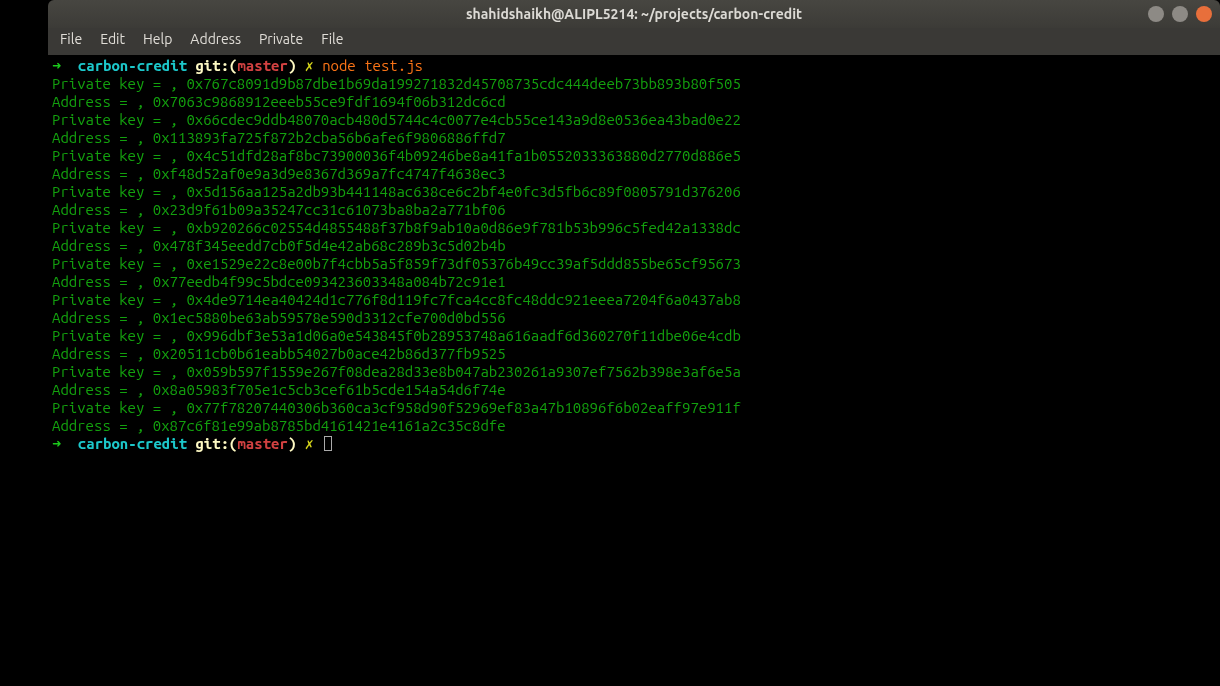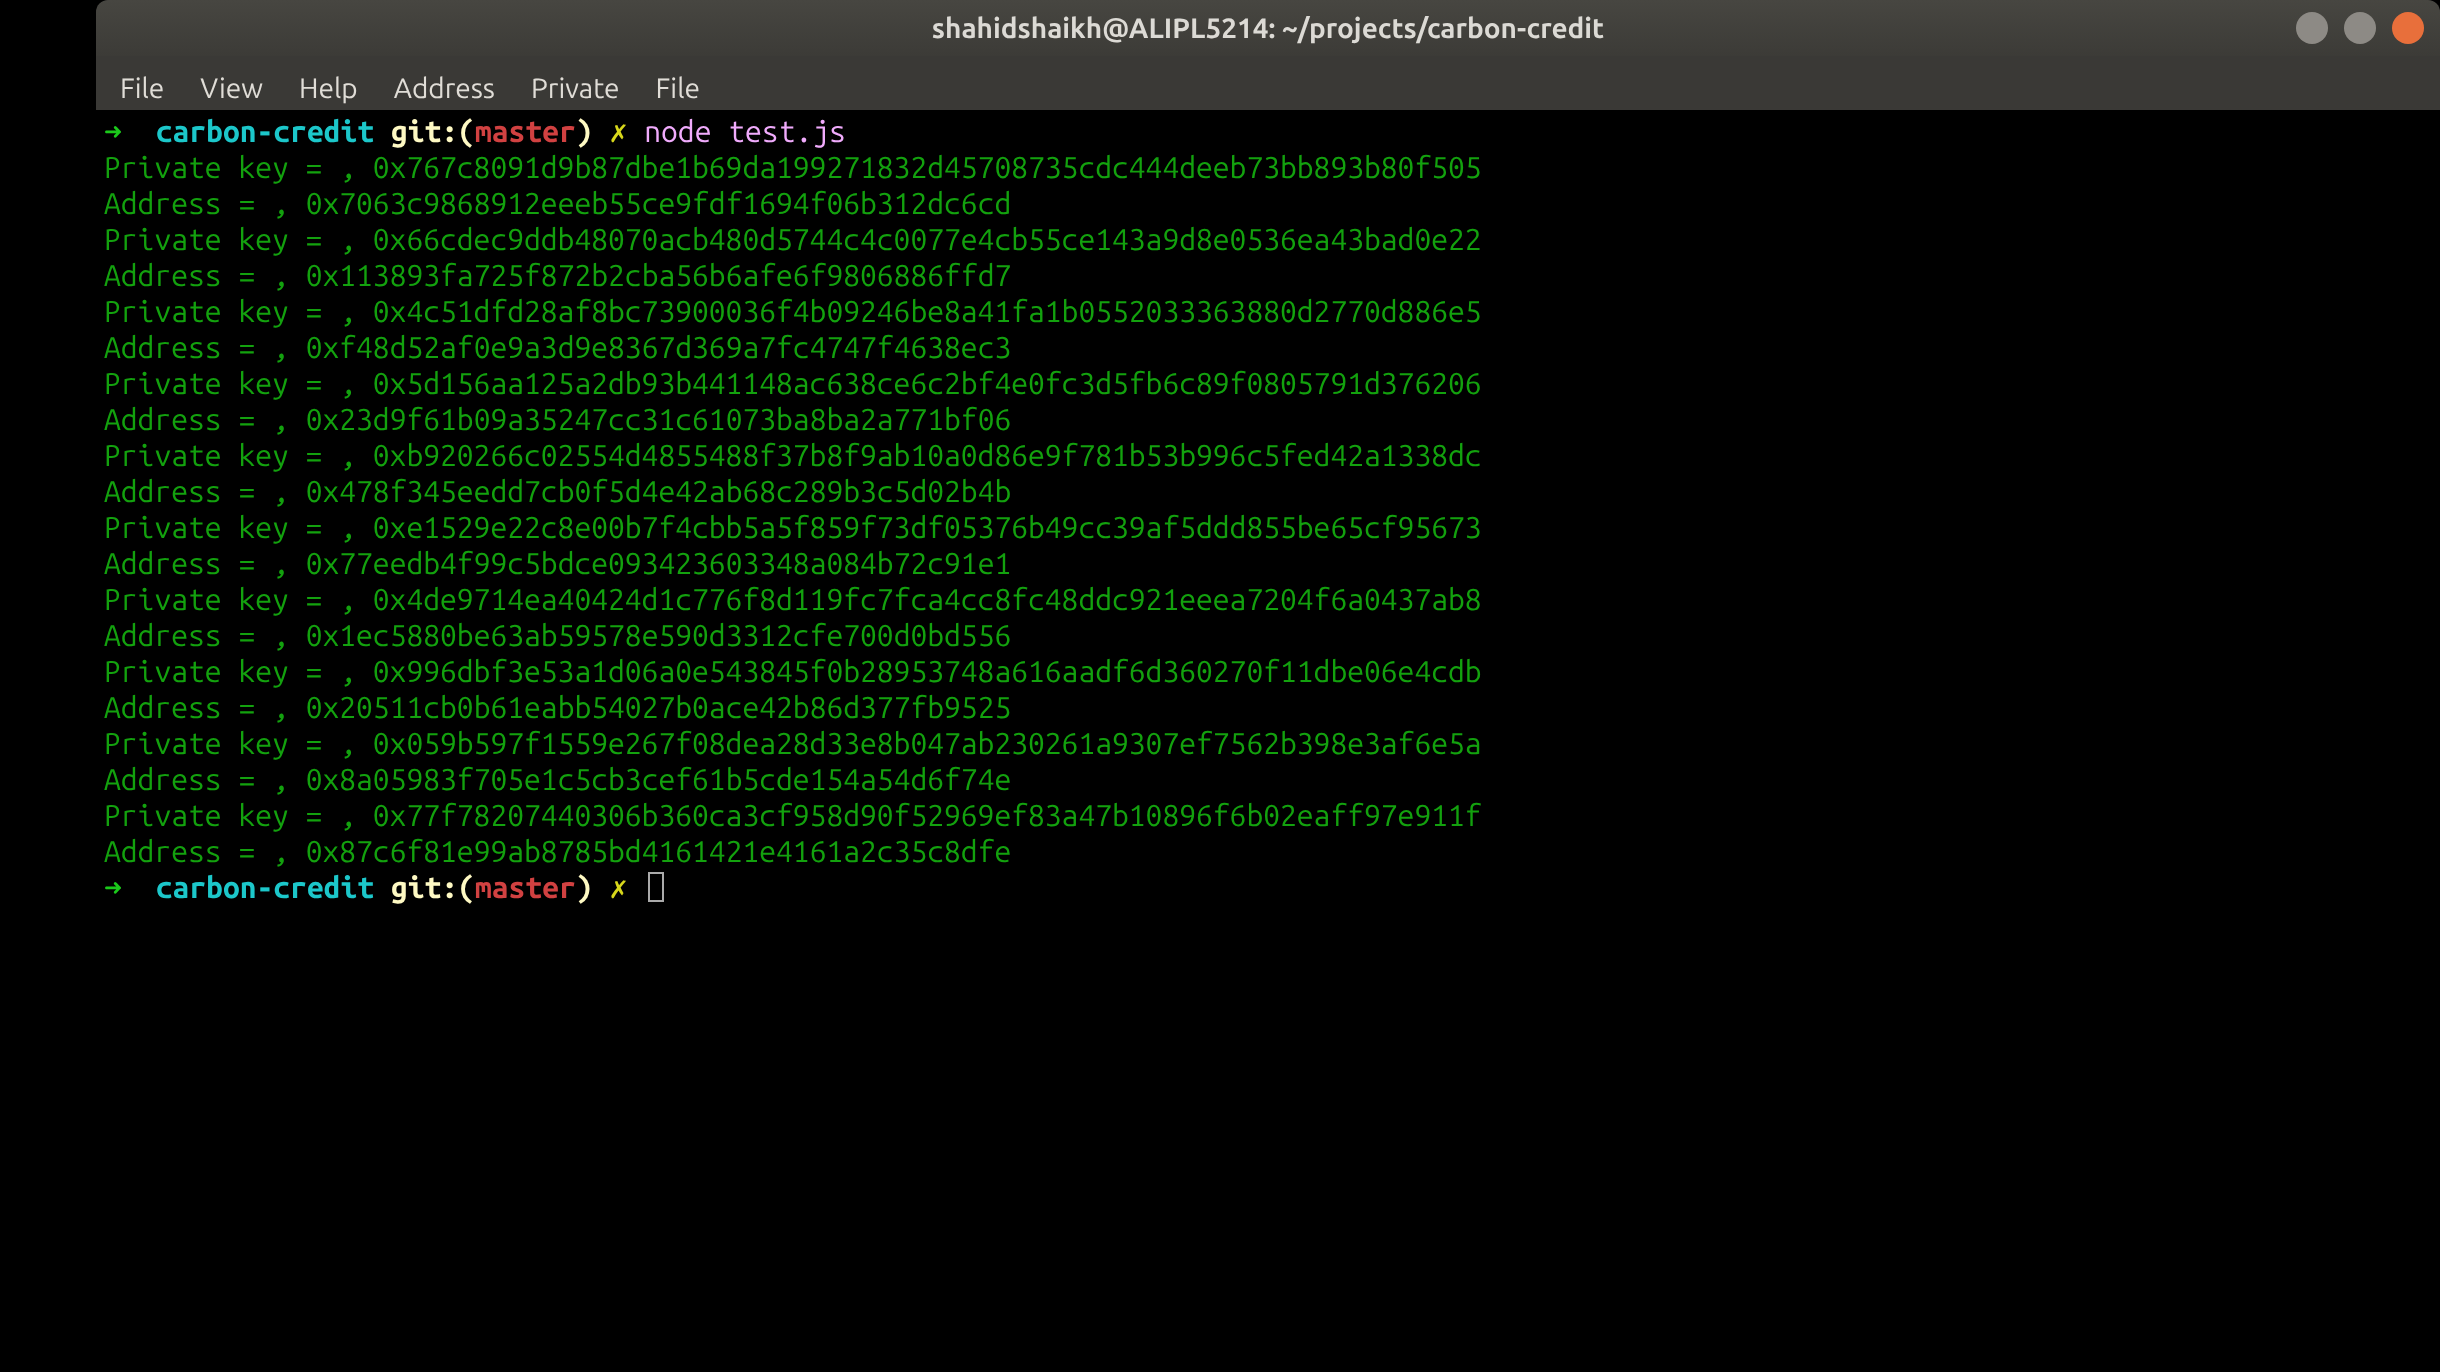--- a/index.html
+++ b/index.html
@@ -11,39 +11,39 @@
     border-top-left-radius: 6px; border-top-right-radius: 6px;
     color: #dcdad5; font-family: "Ubuntu", sans-serif; font-size: 14px;
   }
   .titlebar .title { position: absolute; left: 50%; transform: translateX(-50%); font-weight: bold; }
   .wmbuttons { position: absolute; right: 8px; display: flex; gap: 8px; align-items: center; }
   .wmbtn { width: 16px; height: 16px; border-radius: 50%; display: flex; align-items: center; justify-content: center; font-size: 10px; color: #3a2c00; cursor: pointer; }
   .wmbtn.min { background: #8d8a85; }
   .wmbtn.max { background: #8d8a85; }
   .wmbtn.close { background: #e86f3b; }
   .menubar {
-    height: 27px; background: #3a3936; display: flex; align-items: flex-end;
+    height: 27px; background: #3a3936; display: flex; align-items: flex-start;
     font-family: "Ubuntu", sans-serif; font-size: 14px; color: #e0ddd7;
     padding: 0 4px; gap: 2px;
   }
   .menubar .mitem { padding: 3px 8px; cursor: pointer; border-radius: 2px; }
   .termarea {
     flex: 1; background: #000; padding: 2px 4px; overflow: hidden;
     font-family: "Ubuntu Mono", "DejaVu Sans Mono", monospace;
     font-size: 15px; line-height: 18px; color: #eaeaea;
     white-space: pre;
   }
   .line { display: block; }
   .c-green  { color: #13a10e; }
   .c-bgreen { color: #1bc91b; font-weight: bold; }
   .c-cyan   { color: #1cc7ca; font-weight: bold; }
   .c-blue   { color: #fef9c3; font-weight: bold; }
   .c-red    { color: #d14141; font-weight: bold; }
   .c-yellow { color: #d7d71b; font-weight: bold; }
-  .c-white  { color: #f0abfc; }
+  .c-white  { color: #f97316; }
 
   .cursor {
     display: inline-block; width: 8px; height: 15px;
     border: 1px solid #aaa; vertical-align: -2px; margin-left: 2px;
   }
 </style>
 </head>
 <body>
 
 <div class="window">
@@ -52,21 +52,21 @@
     <span class="title">shahidshaikh@ALIPL5214: ~/projects/carbon-credit</span>
     <div class="wmbuttons">
       <div class="wmbtn min"></div>
       <div class="wmbtn max"></div>
       <div class="wmbtn close"></div>
     </div>
   </div>
 
   <div class="menubar">
     <div class="mitem">File</div>
-    <div class="mitem">View</div>
+    <div class="mitem">Edit</div>
     <div class="mitem">Help</div>
     <div class="mitem">Address</div>
     <div class="mitem">Private</div>
     <div class="mitem">File</div>
   </div>
 
   <div class="termarea" id="termarea"><div class="line"><span class="c-bgreen">➜  </span><span class="c-cyan">carbon-credit </span><span class="c-blue">git:(</span><span class="c-red">master</span><span class="c-blue">) </span><span class="c-yellow">✗ </span><span class="c-white">node test.js</span></div><div class="line"><span class="c-green">Private key = , </span><span class="c-green">0x767c8091d9b87dbe1b69da199271832d45708735cdc444deeb73bb893b80f505</span></div><div class="line"><span class="c-green">Address = , </span><span class="c-green">0x7063c9868912eeeb55ce9fdf1694f06b312dc6cd</span></div><div class="line"><span class="c-green">Private key = , </span><span class="c-green">0x66cdec9ddb48070acb480d5744c4c0077e4cb55ce143a9d8e0536ea43bad0e22</span></div><div class="line"><span class="c-green">Address = , </span><span class="c-green">0x113893fa725f872b2cba56b6afe6f9806886ffd7</span></div><div class="line"><span class="c-green">Private key = , </span><span class="c-green">0x4c51dfd28af8bc73900036f4b09246be8a41fa1b0552033363880d2770d886e5</span></div><div class="line"><span class="c-green">Address = , </span><span class="c-green">0xf48d52af0e9a3d9e8367d369a7fc4747f4638ec3</span></div><div class="line"><span class="c-green">Private key = , </span><span class="c-green">0x5d156aa125a2db93b441148ac638ce6c2bf4e0fc3d5fb6c89f0805791d376206</span></div><div class="line"><span class="c-green">Address = , </span><span class="c-green">0x23d9f61b09a35247cc31c61073ba8ba2a771bf06</span></div><div class="line"><span class="c-green">Private key = , </span><span class="c-green">0xb920266c02554d4855488f37b8f9ab10a0d86e9f781b53b996c5fed42a1338dc</span></div><div class="line"><span class="c-green">Address = , </span><span class="c-green">0x478f345eedd7cb0f5d4e42ab68c289b3c5d02b4b</span></div><div class="line"><span class="c-green">Private key = , </span><span class="c-green">0xe1529e22c8e00b7f4cbb5a5f859f73df05376b49cc39af5ddd855be65cf95673</span></div><div class="line"><span class="c-green">Address = , </span><span class="c-green">0x77eedb4f99c5bdce093423603348a084b72c91e1</span></div><div class="line"><span class="c-green">Private key = , </span><span class="c-green">0x4de9714ea40424d1c776f8d119fc7fca4cc8fc48ddc921eeea7204f6a0437ab8</span></div><div class="line"><span class="c-green">Address = , </span><span class="c-green">0x1ec5880be63ab59578e590d3312cfe700d0bd556</span></div><div class="line"><span class="c-green">Private key = , </span><span class="c-green">0x996dbf3e53a1d06a0e543845f0b28953748a616aadf6d360270f11dbe06e4cdb</span></div><div class="line"><span class="c-green">Address = , </span><span class="c-green">0x20511cb0b61eabb54027b0ace42b86d377fb9525</span></div><div class="line"><span class="c-green">Private key = , </span><span class="c-green">0x059b597f1559e267f08dea28d33e8b047ab230261a9307ef7562b398e3af6e5a</span></div><div class="line"><span class="c-green">Address = , </span><span class="c-green">0x8a05983f705e1c5cb3cef61b5cde154a54d6f74e</span></div><div class="line"><span class="c-green">Private key = , </span><span class="c-green">0x77f78207440306b360ca3cf958d90f52969ef83a47b10896f6b02eaff97e911f</span></div><div class="line"><span class="c-green">Address = , </span><span class="c-green">0x87c6f81e99ab8785bd4161421e4161a2c35c8dfe</span></div><div class="line"><span class="c-bgreen">➜  </span><span class="c-cyan">carbon-credit </span><span class="c-blue">git:(</span><span class="c-red">master</span><span class="c-blue">) </span><span class="c-yellow">✗ </span><span class="cursor"></span></div></div>
 
 </div>
 

